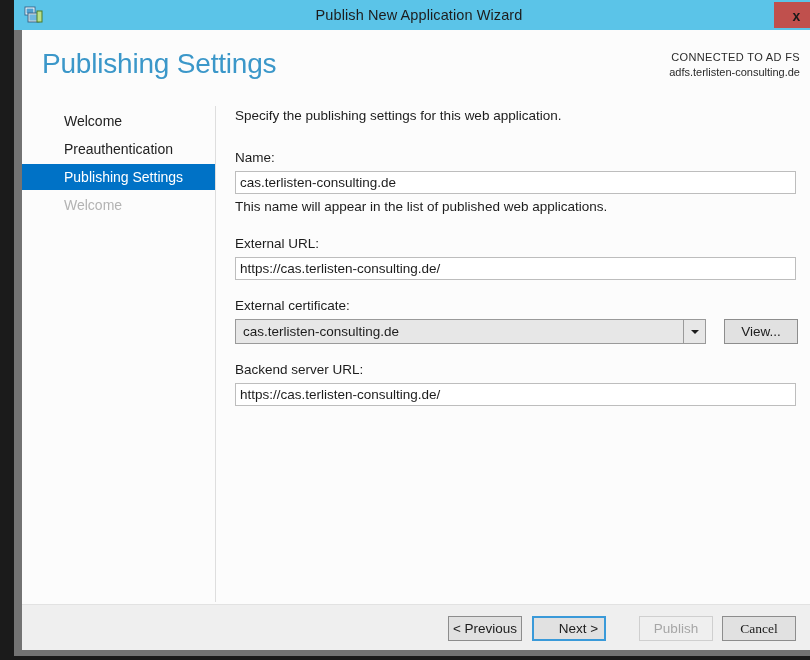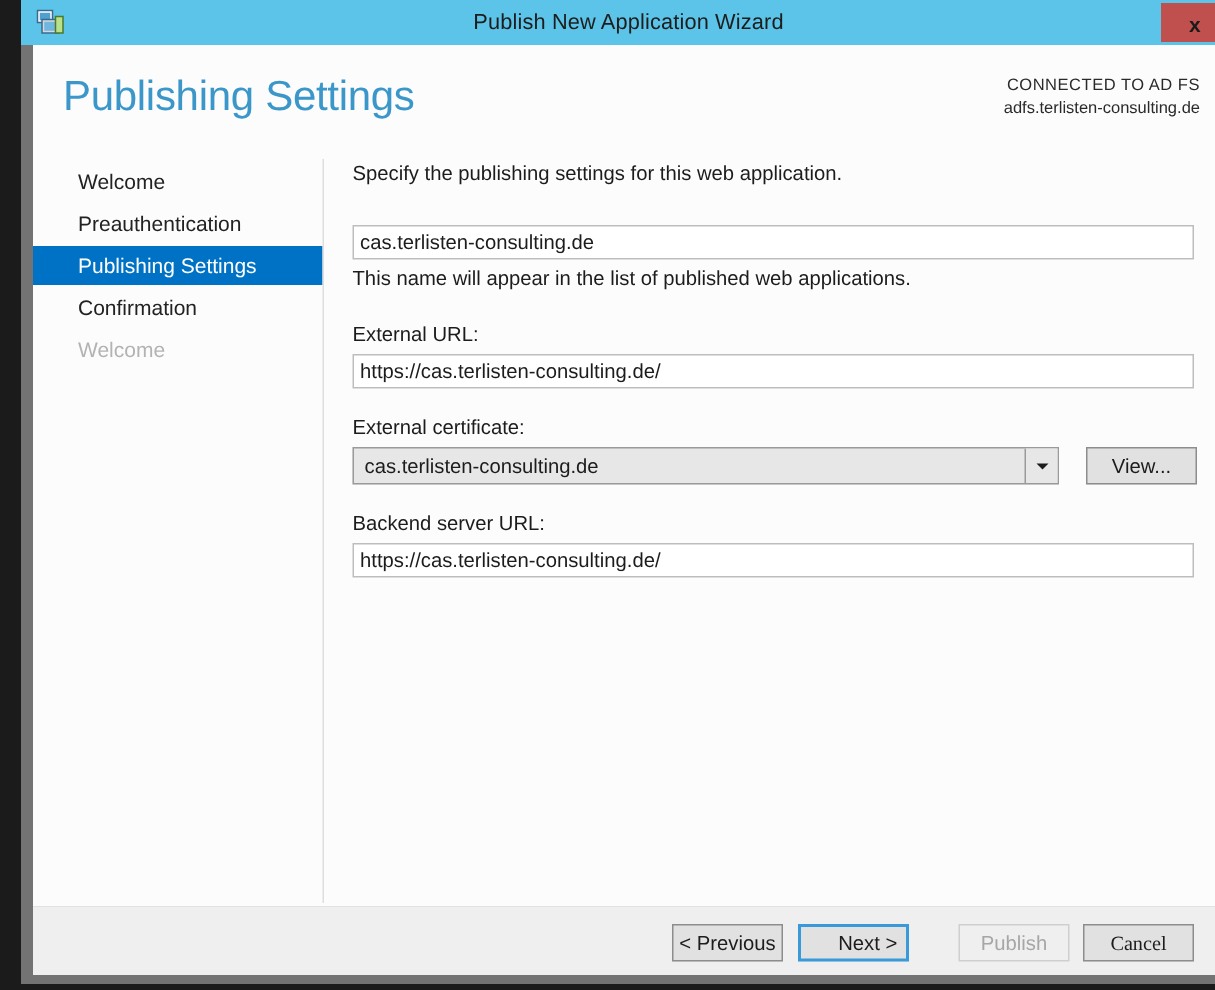--- a/index.html
+++ b/index.html
@@ -112,21 +112,21 @@
 
   
   .sidebar {
     position: absolute;
     left: 0; top: 78px;
     width: 193px;
   }
   .nav-item {
     height: 26px;
     line-height: 26px;
-    padding-left: 30px;
+    padding-left: 42px;
     font-size: 14px;
     color: #222;
     cursor: pointer;
     white-space: nowrap;
     box-sizing: border-box;
     margin-bottom: 2px;
   }
   .nav-item.selected {
     background: #0072c6;
     color: #ffffff;
@@ -308,31 +308,31 @@
       <div class="connected-block">
         <div class="connected-label">CONNECTED TO AD FS</div>
         <div class="connected-value">adfs.terlisten-consulting.de</div>
       </div>
     </div>
 
     <div class="sidebar">
       <div class="nav-item">Welcome</div>
       <div class="nav-item">Preauthentication</div>
       <div class="nav-item selected">Publishing Settings</div>
-      <div class="nav-item">Confirmation</div>
       <div class="nav-item disabled">Welcome</div>
     </div>
 
     <div class="v-divider"></div>
 
     <div class="content">
 
       <p class="intro-text">Specify the publishing settings for this web application.</p>
 
       <div class="field-group">
+        <div class="field-label">Name:</div>
         <input class="text-input" type="text" value="cas.terlisten-consulting.de" style="">
         <div class="field-hint">This name will appear in the list of published web applications.</div>
       </div>
 
       <div class="spacer-22"></div>
 
       <div class="field-group">
         <div class="field-label">External URL:</div>
         <input class="text-input" type="text" value="https://cas.terlisten-consulting.de/" style="">
       </div>

